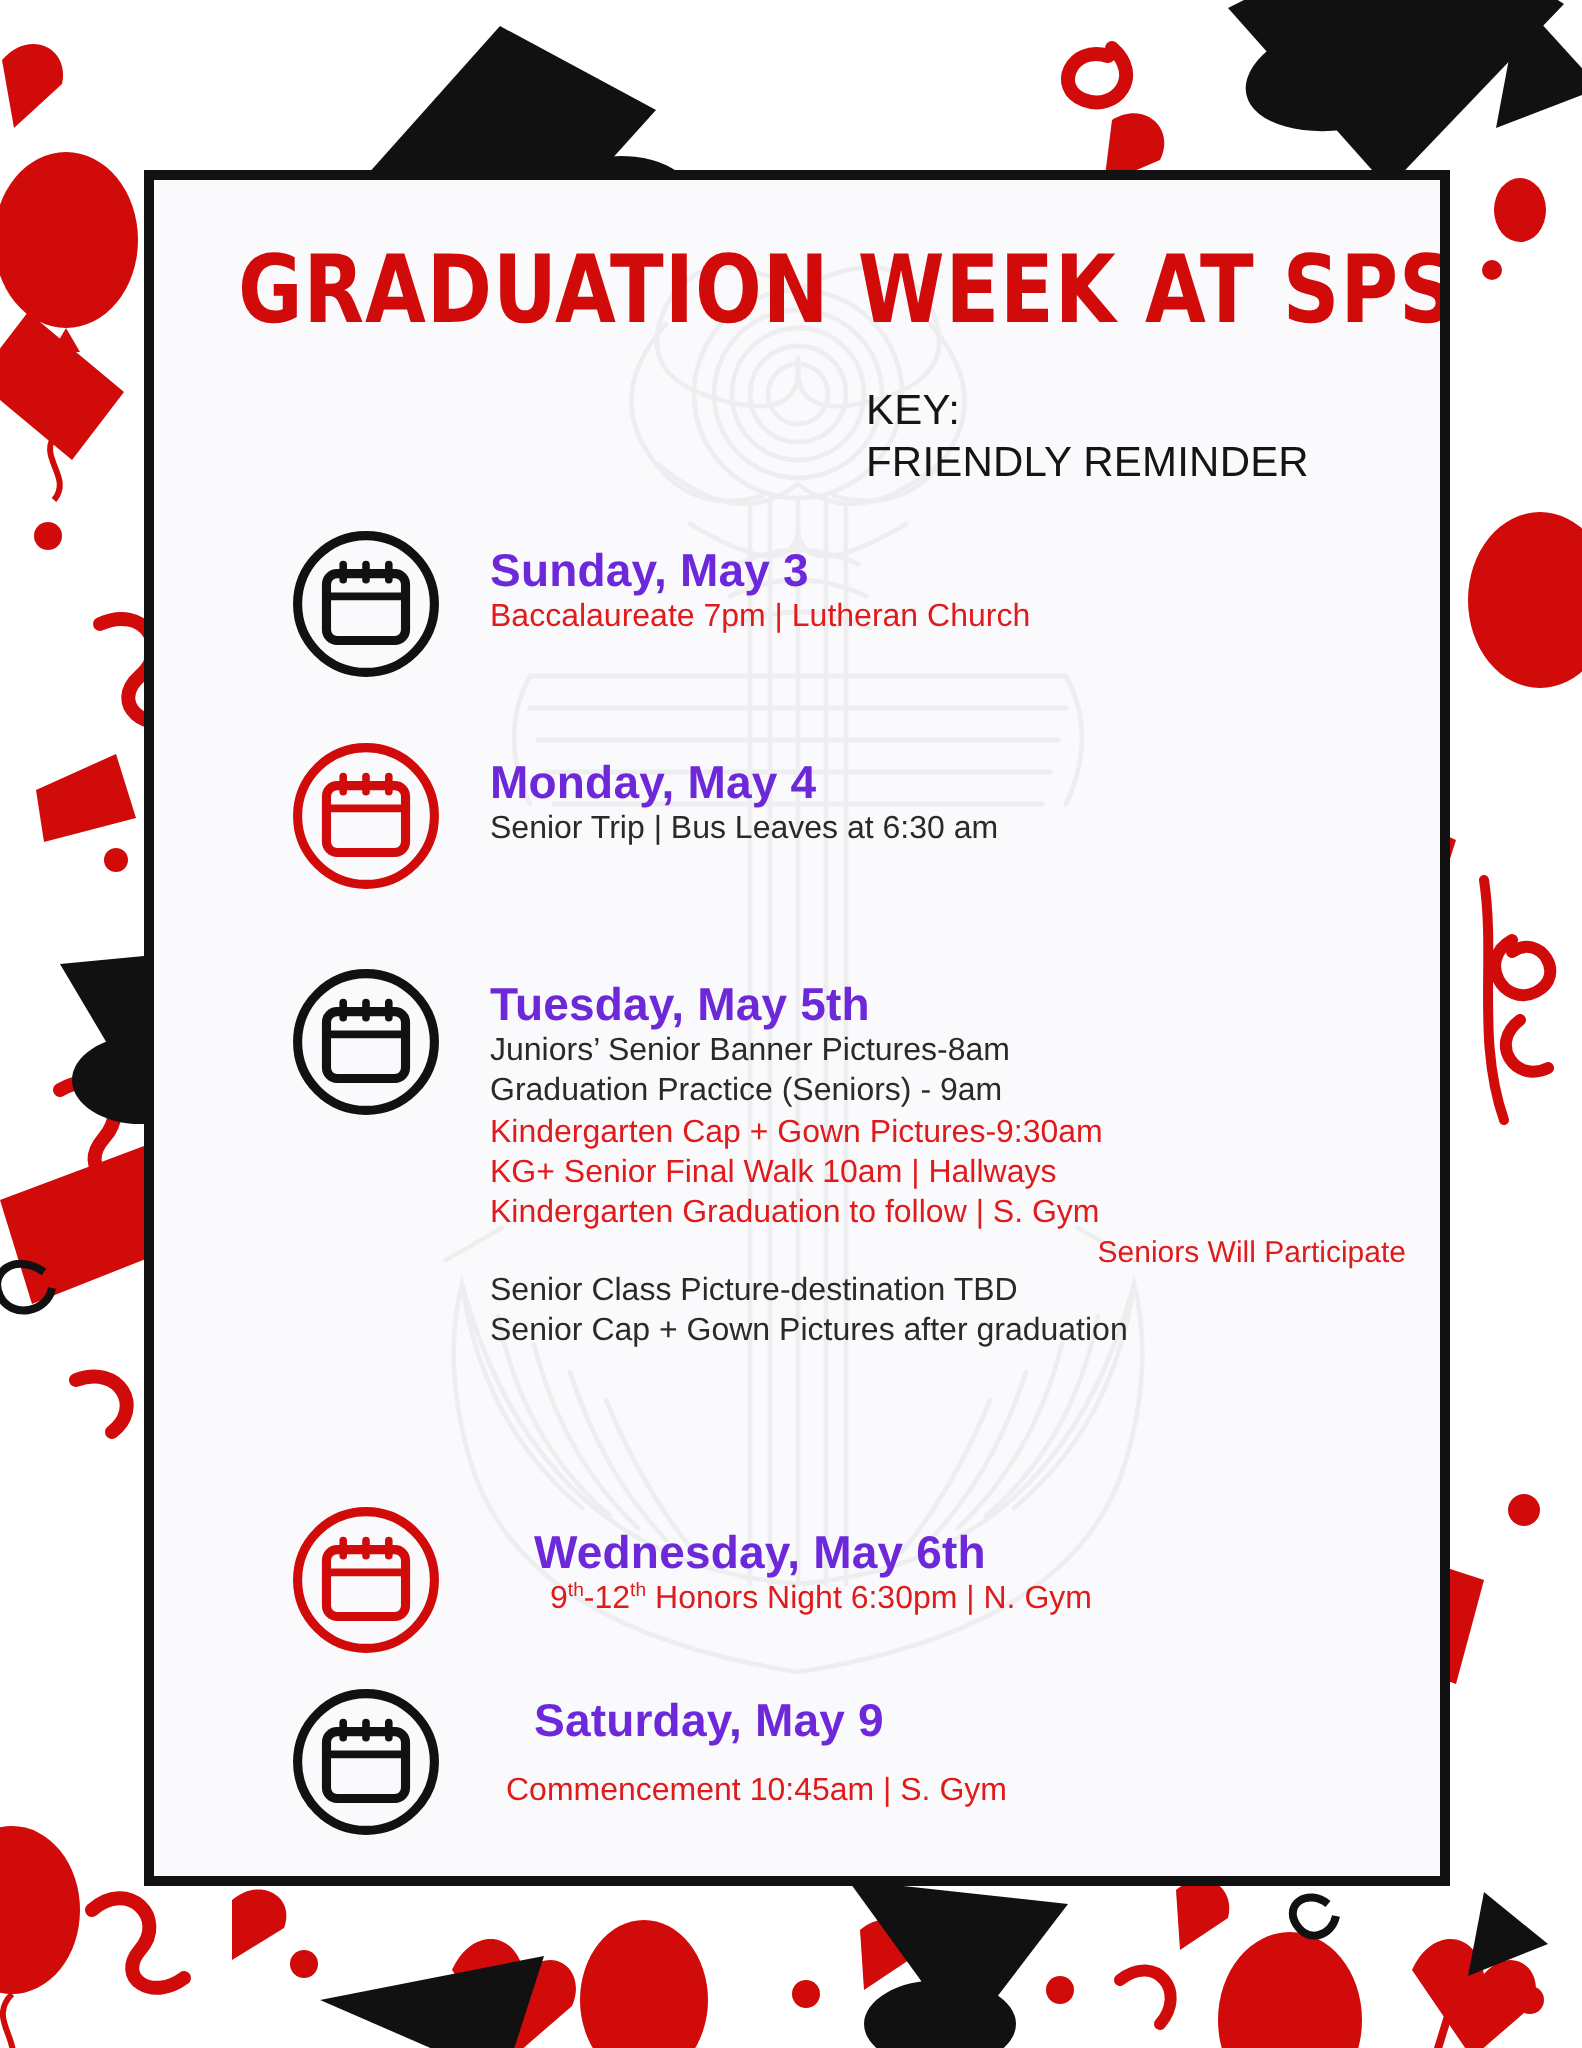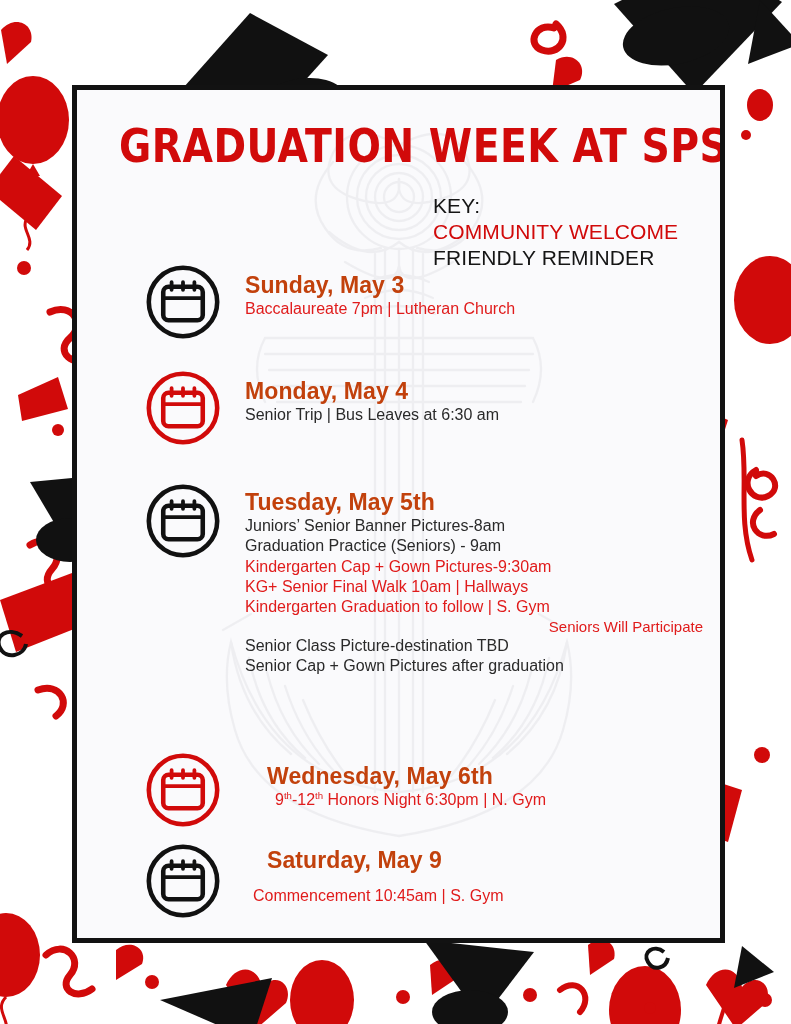--- a/index.html
+++ b/index.html
@@ -69,21 +69,21 @@
     position:absolute;
     left:68px;
     width:76px; height:76px;
   }
   .icon svg { display:block; width:76px; height:76px; }
 
   .block { position:absolute; left:168px; width:470px; }
   .day {
     font-weight:bold;
     font-size:23px;
-    color:#c2410c;
+    color:#6d28d9;
     line-height:1.18;
     letter-spacing:.1px;
   }
   .line {
     font-size:16px;
     line-height:1.27;
     color:#2a2a2a;
     letter-spacing:0px;
   }
   .line.red { color:#e01b1b; }
@@ -210,21 +210,20 @@
       <path d="M200 180 q30 -14 60 0 M196 196 q34 -16 68 0 M194 212 q36 -16 72 0"></path>
     </g>
   </svg>
 
   <div class="card-inner">
 
     <div class="title">GRADUATION WEEK AT SPS</div>
 
     <div class="key">
       <div class="k-label">KEY:</div>
-      <div class="k-red">COMMUNITY WELCOME</div>
       <div class="k-black">FRIENDLY REMINDER</div>
     </div>
 
     <div class="icon" style="top:174px;">
       <svg viewBox="0 0 100 100">
         <circle cx="50" cy="50" r="45" fill="none" stroke="#111" stroke-width="6"></circle>
         <rect x="24" y="30" width="52" height="44" rx="7" fill="none" stroke="#111" stroke-width="6"></rect>
         <path d="M24 45 H76" stroke="#111" stroke-width="5"></path>
         <path d="M35 24 v10 M50 24 v10 M65 24 v10" stroke="#111" stroke-width="5" stroke-linecap="round"></path>
       </svg>

